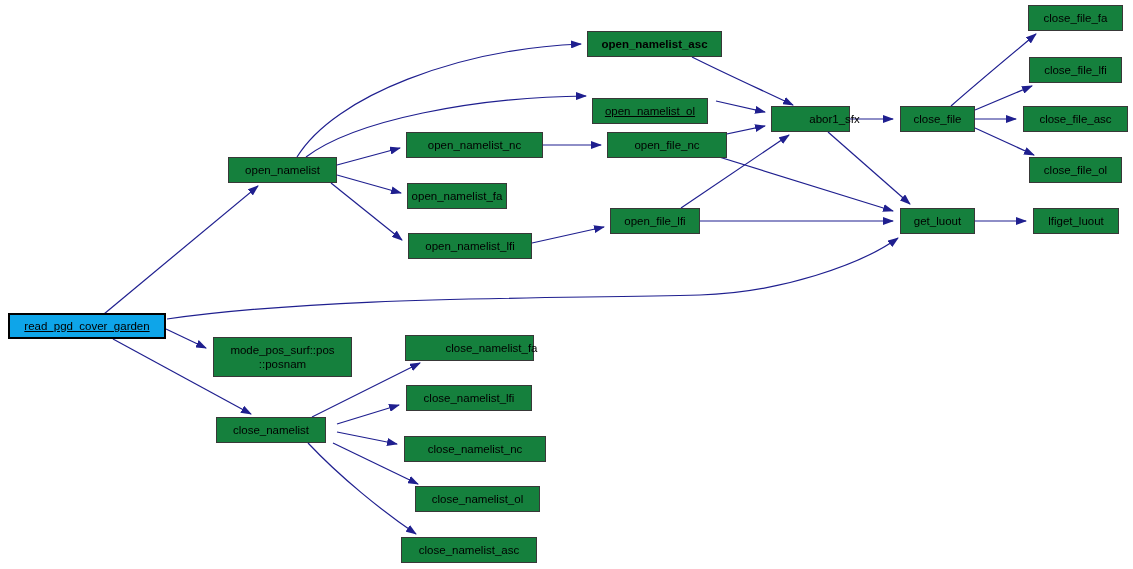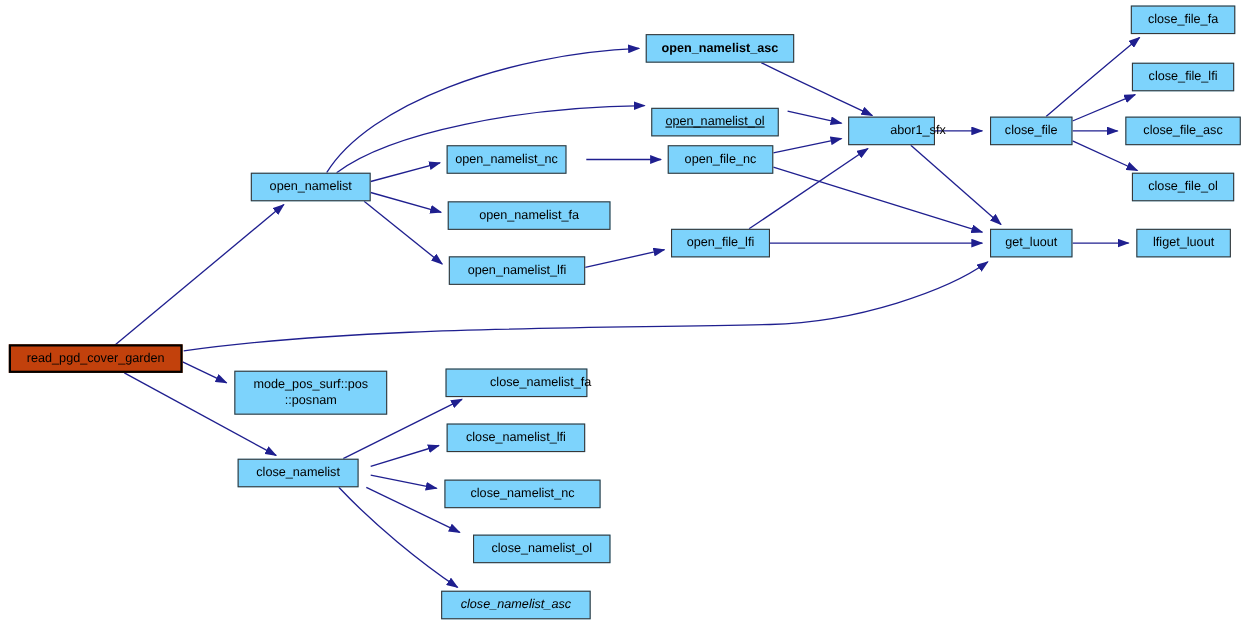--- a/index.html
+++ b/index.html
@@ -30,29 +30,30 @@
   .node {
     position: absolute;
     box-sizing: border-box;
     display: flex;
     align-items: center;
     justify-content: center;
     text-align: center;
     font-size: 11.5px;
     line-height: 1.25;
     color: #000000;
-    background: #7dd3fc;
+    background: #15803d;
     border: 1px solid #383838;
     white-space: pre-line;
     cursor: pointer;
   }
   .node.highlight {
-    background: #c2410c;
+    background: #0ea5e9;
     border: 2px solid #000000;
     cursor: default;
+    text-decoration: underline;
   }
 </style>
 </head>
 <body>
 
 <div class="canvas">
   <svg class="edge-layer" width="1133" height="569" viewBox="0 0 1133 569" xmlns="http://www.w3.org/2000/svg">
     <defs>
       <marker id="arrowhead" markerWidth="11" markerHeight="8" refX="10" refY="4" orient="auto" markerUnits="userSpaceOnUse">
         <path d="M0,0 L11,4 L0,8 z" fill="#1f1f8f"></path>
@@ -88,35 +89,35 @@
         <path d="M337,432 L397,444" class="edge" stroke="#1f1f8f" marker-end="url(#arrowhead)"></path>
         <path d="M333,443 L418,484" class="edge" stroke="#1f1f8f" marker-end="url(#arrowhead)"></path>
         <path d="M308,443 C340,477 382,511 416,534" class="edge" stroke="#1f1f8f" marker-end="url(#arrowhead)"></path>
       </g>
   </svg>
   <div id="nodes">
       <div class="node highlight" style="left: 8px; top: 313px; width: 158px; height: 26px;">read_pgd_cover_garden</div>
       <div class="node" style="left: 228px; top: 157px; width: 109px; height: 26px;">open_namelist</div>
       <div class="node" style="left: 587px; top: 31px; width: 135px; height: 26px; font-weight: bold;">open_namelist_asc</div>
       <div class="node" style="left: 592px; top: 98px; width: 116px; height: 26px; text-decoration: underline;">open_namelist_ol</div>
-      <div class="node" style="left: 406px; top: 132px; width: 109px; height: 26px;">open_namelist_nc</div>
-      <div class="node" style="left: 407px; top: 183px; width: 148px; height: 26px;">open_namelist_fa</div>
+      <div class="node" style="left: 406px; top: 132px; width: 137px; height: 26px;">open_namelist_nc</div>
+      <div class="node" style="left: 407px; top: 183px; width: 100px; height: 26px;">open_namelist_fa</div>
       <div class="node" style="left: 408px; top: 233px; width: 124px; height: 26px;">open_namelist_lfi</div>
-      <div class="node" style="left: 607px; top: 132px; width: 96px; height: 26px;">open_file_nc</div>
+      <div class="node" style="left: 607px; top: 132px; width: 120px; height: 26px;">open_file_nc</div>
       <div class="node" style="left: 610px; top: 208px; width: 90px; height: 26px;">open_file_lfi</div>
       <div class="node" style="left: 771px; top: 106px; width: 79px; height: 26px; padding-left: 48px;">abor1_sfx</div>
       <div class="node" style="left: 900px; top: 106px; width: 75px; height: 26px;">close_file</div>
       <div class="node" style="left: 1028px; top: 5px; width: 95px; height: 26px;">close_file_fa</div>
       <div class="node" style="left: 1029px; top: 57px; width: 93px; height: 26px;">close_file_lfi</div>
       <div class="node" style="left: 1023px; top: 106px; width: 105px; height: 26px;">close_file_asc</div>
       <div class="node" style="left: 1029px; top: 157px; width: 93px; height: 26px;">close_file_ol</div>
       <div class="node" style="left: 900px; top: 208px; width: 75px; height: 26px;">get_luout</div>
       <div class="node" style="left: 1033px; top: 208px; width: 86px; height: 26px;">lfiget_luout</div>
       <div class="node" style="left: 213px; top: 337px; width: 139px; height: 40px;">mode_pos_surf::pos
 ::posnam</div>
       <div class="node" style="left: 216px; top: 417px; width: 110px; height: 26px;">close_namelist</div>
       <div class="node" style="left: 405px; top: 335px; width: 129px; height: 26px; padding-left: 44px;">close_namelist_fa</div>
       <div class="node" style="left: 406px; top: 385px; width: 126px; height: 26px;">close_namelist_lfi</div>
       <div class="node" style="left: 404px; top: 436px; width: 142px; height: 26px;">close_namelist_nc</div>
-      <div class="node" style="left: 430px; top: 486px; width: 125px; height: 26px; text-align: center;">close_namelist_ol</div>
-      <div class="node" style="left: 401px; top: 537px; width: 136px; height: 26px; font-style: italic;">close_namelist_asc</div>
+      <div class="node" style="left: 415px; top: 486px; width: 125px; height: 26px; text-align: center;">close_namelist_ol</div>
+      <div class="node" style="left: 401px; top: 537px; width: 136px; height: 26px;">close_namelist_asc</div>
     </div>
 </div>
 
 </body></html>

